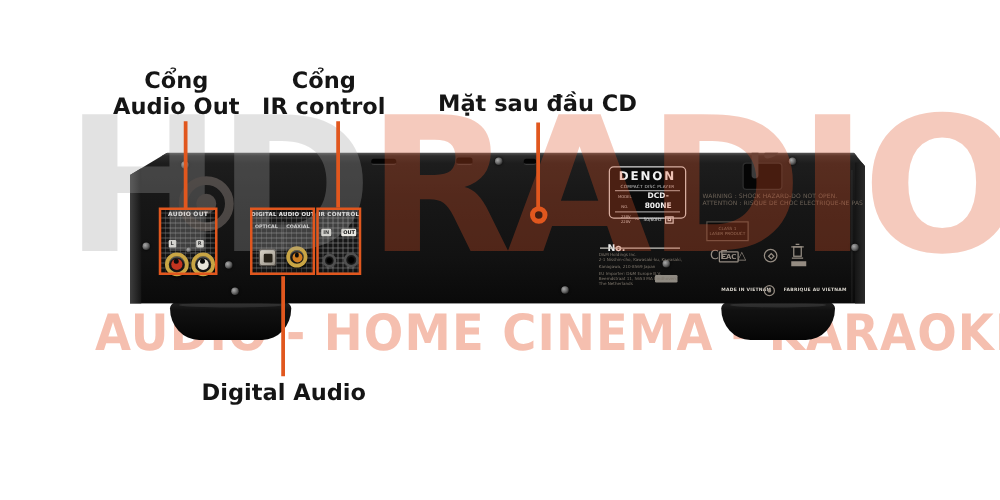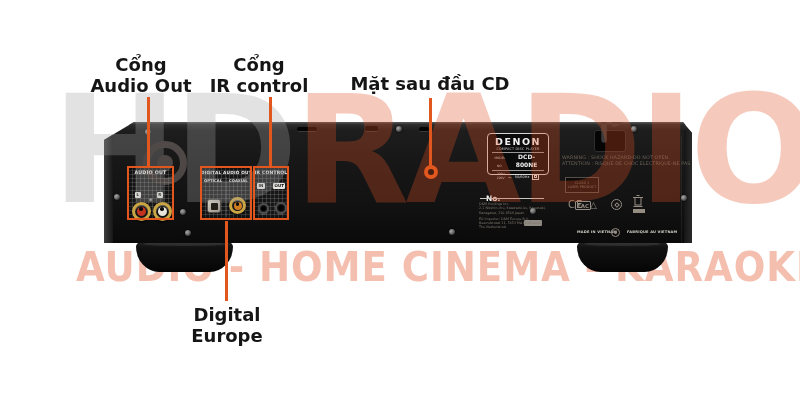--- a/index.html
+++ b/index.html
@@ -283,21 +283,21 @@
       <div>Audio Out</div>
     </div>
     <div class="callout" style="left:189px;top:54px;width:140px;">
       <div>Cổng</div>
       <div>IR control</div>
     </div>
     <div class="callout" style="left:350px;top:73px;width:160px;">
       <div>Mặt sau đầu CD</div>
     </div>
     <div class="callout" style="left:157px;top:304px;width:140px;">
-      <div>Digital Europe</div>
+      <div>Digital Audio</div>
     </div>
 
     <div class="lead" style="left:147px;top:97px;height:70px;"></div>
     <div class="lead" style="left:269px;top:97px;height:69px;"></div>
     <div class="lead" style="left:429px;top:98px;height:68px;"></div>
     <div class="lead" style="left:225px;top:221px;height:80px;"></div>
     <div class="dot"></div>
 
     <div class="obox" style="left:127px;top:166px;width:47px;height:54px;"></div>
     <div class="obox" style="left:200px;top:166px;width:52px;height:54px;"></div>

